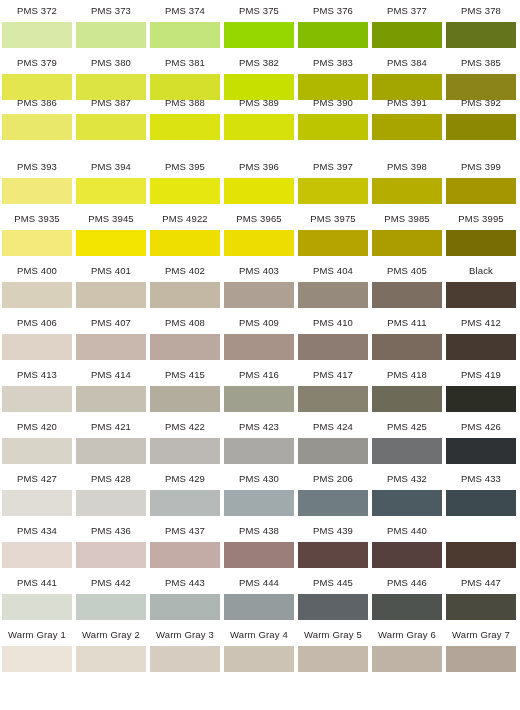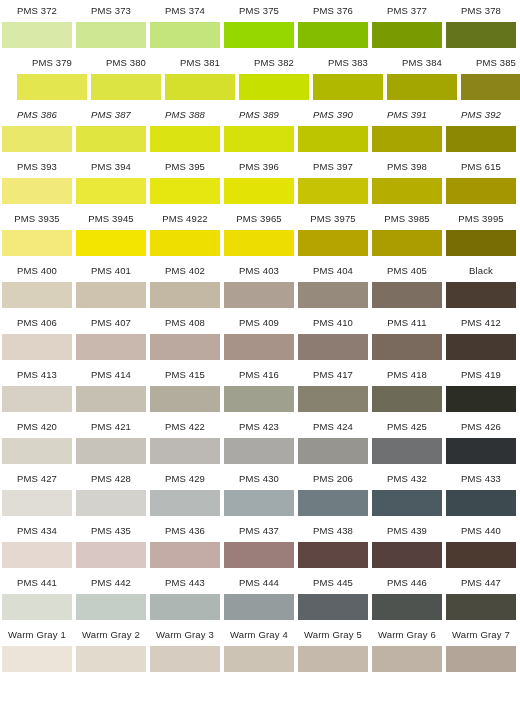--- a/index.html
+++ b/index.html
@@ -97,21 +97,21 @@
           <div class="cell-color" style="background: rgb(132, 189, 0);"></div>
         </div>
         <div class="cell-color-wrap">
           <div class="cell-color" style="background: rgb(122, 154, 1);"></div>
         </div>
         <div class="cell-color-wrap">
           <div class="cell-color" style="background: rgb(100, 116, 29);"></div>
         </div>
       </div>
     </div>
-    <div class="swatch-row" style="top: 52px; margin-left: 15px;">
+    <div class="swatch-row" style="top: 52px;">
       <div class="label-strip">
         <div class="cell-label">PMS 379</div>
         <div class="cell-label">PMS 380</div>
         <div class="cell-label">PMS 381</div>
         <div class="cell-label">PMS 382</div>
         <div class="cell-label">PMS 383</div>
         <div class="cell-label">PMS 384</div>
         <div class="cell-label">PMS 385</div>
       </div>
       <div class="color-strip">
@@ -131,21 +131,21 @@
           <div class="cell-color" style="background: rgb(176, 184, 0);"></div>
         </div>
         <div class="cell-color-wrap">
           <div class="cell-color" style="background: rgb(164, 166, 0);"></div>
         </div>
         <div class="cell-color-wrap">
           <div class="cell-color" style="background: rgb(138, 132, 25);"></div>
         </div>
       </div>
     </div>
-    <div class="swatch-row" style="top: 104px; font-style: italic;">
+    <div class="swatch-row" style="top: 92px;">
       <div class="label-strip">
         <div class="cell-label">PMS 386</div>
         <div class="cell-label">PMS 387</div>
         <div class="cell-label">PMS 388</div>
         <div class="cell-label">PMS 389</div>
         <div class="cell-label">PMS 390</div>
         <div class="cell-label">PMS 391</div>
         <div class="cell-label">PMS 392</div>
       </div>
       <div class="color-strip">
@@ -173,21 +173,21 @@
       </div>
     </div>
     <div class="swatch-row" style="top: 156px;">
       <div class="label-strip">
         <div class="cell-label">PMS 393</div>
         <div class="cell-label">PMS 394</div>
         <div class="cell-label">PMS 395</div>
         <div class="cell-label">PMS 396</div>
         <div class="cell-label">PMS 397</div>
         <div class="cell-label">PMS 398</div>
-        <div class="cell-label">PMS 615</div>
+        <div class="cell-label">PMS 399</div>
       </div>
       <div class="color-strip">
         <div class="cell-color-wrap">
           <div class="cell-color" style="background: rgb(241, 234, 122);"></div>
         </div>
         <div class="cell-color-wrap">
           <div class="cell-color" style="background: rgb(234, 233, 58);"></div>
         </div>
         <div class="cell-color-wrap">
           <div class="cell-color" style="background: rgb(230, 230, 16);"></div>
@@ -406,21 +406,20 @@
           <div class="cell-color" style="background: rgb(76, 90, 98);"></div>
         </div>
         <div class="cell-color-wrap">
           <div class="cell-color" style="background: rgb(61, 74, 79);"></div>
         </div>
       </div>
     </div>
     <div class="swatch-row" style="top: 520px;">
       <div class="label-strip">
         <div class="cell-label">PMS 434</div>
-        <div class="cell-label">PMS 435</div>
         <div class="cell-label">PMS 436</div>
         <div class="cell-label">PMS 437</div>
         <div class="cell-label">PMS 438</div>
         <div class="cell-label">PMS 439</div>
         <div class="cell-label">PMS 440</div>
       </div>
       <div class="color-strip">
         <div class="cell-color-wrap">
           <div class="cell-color" style="background: rgb(229, 216, 208);"></div>
         </div>

